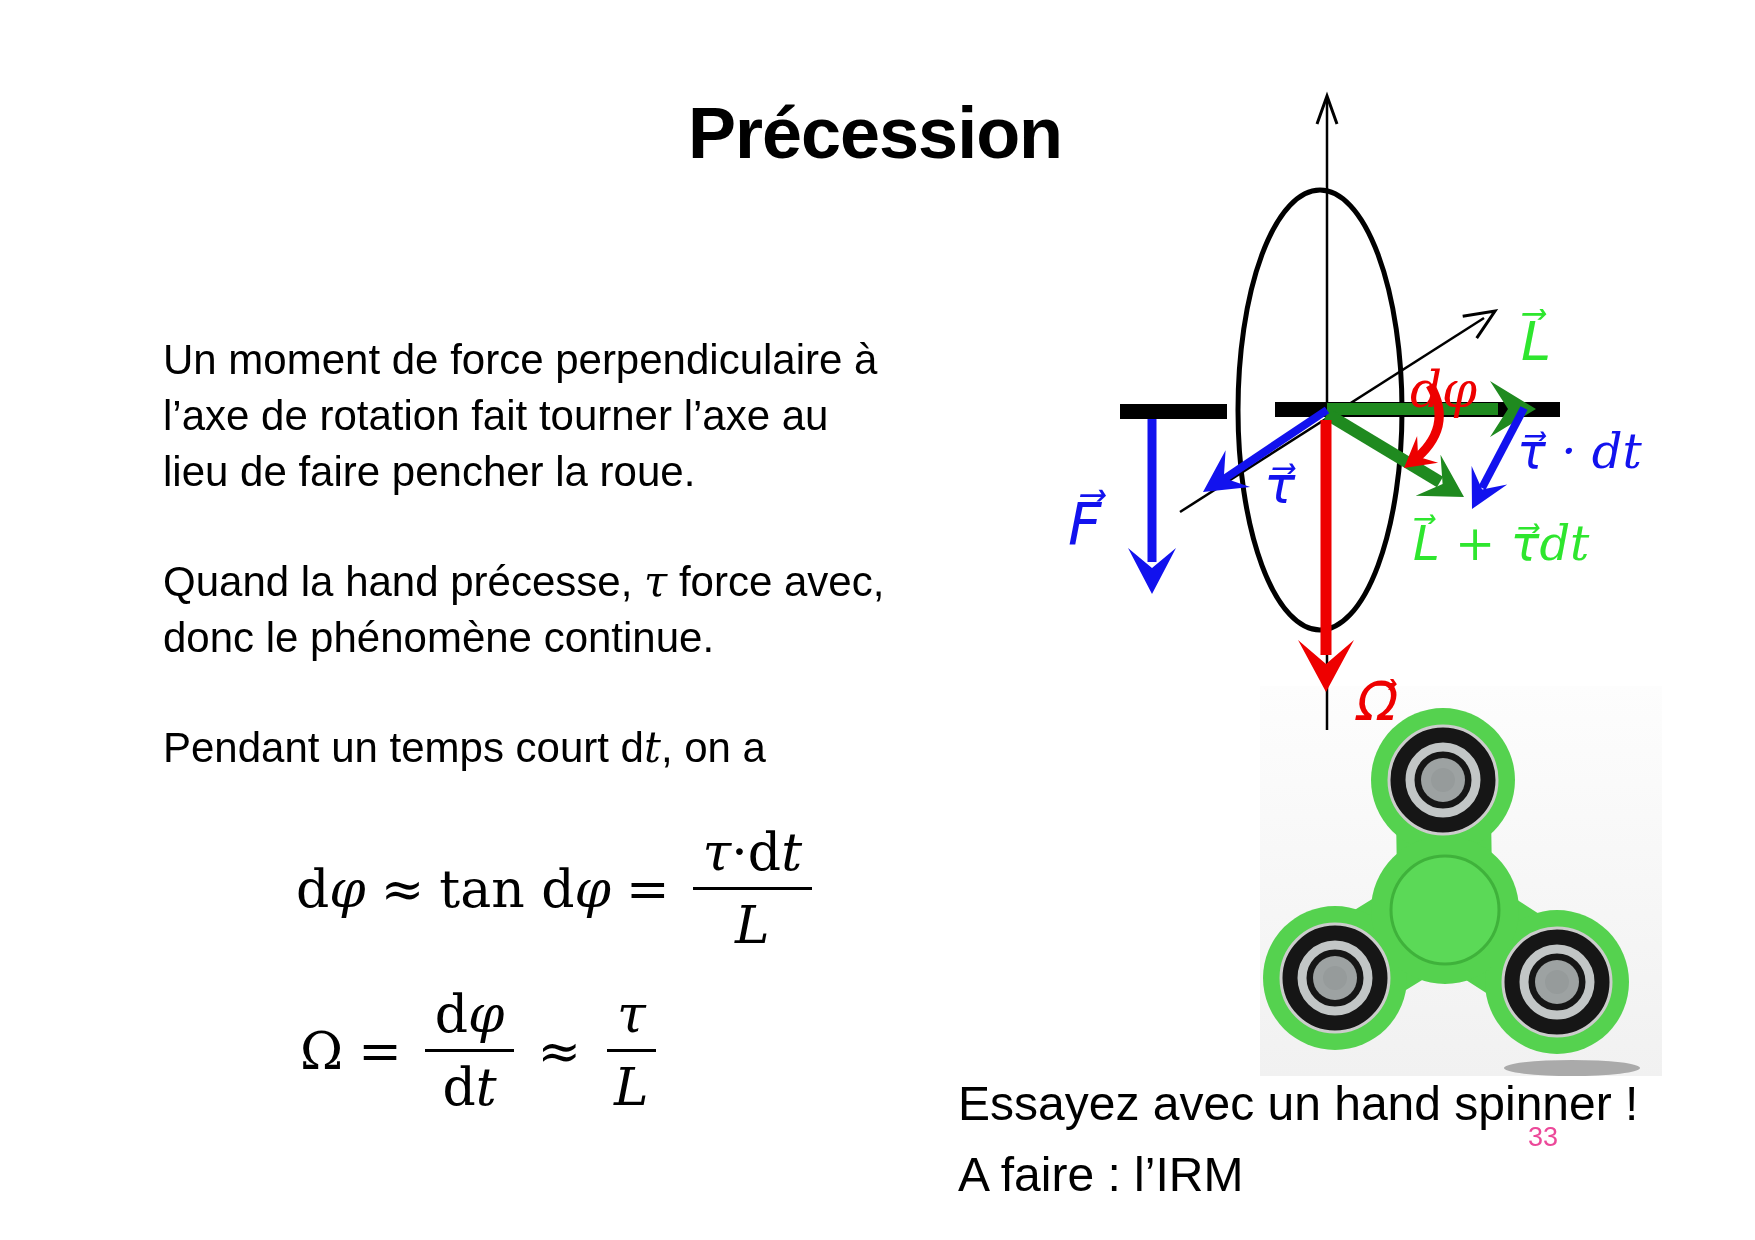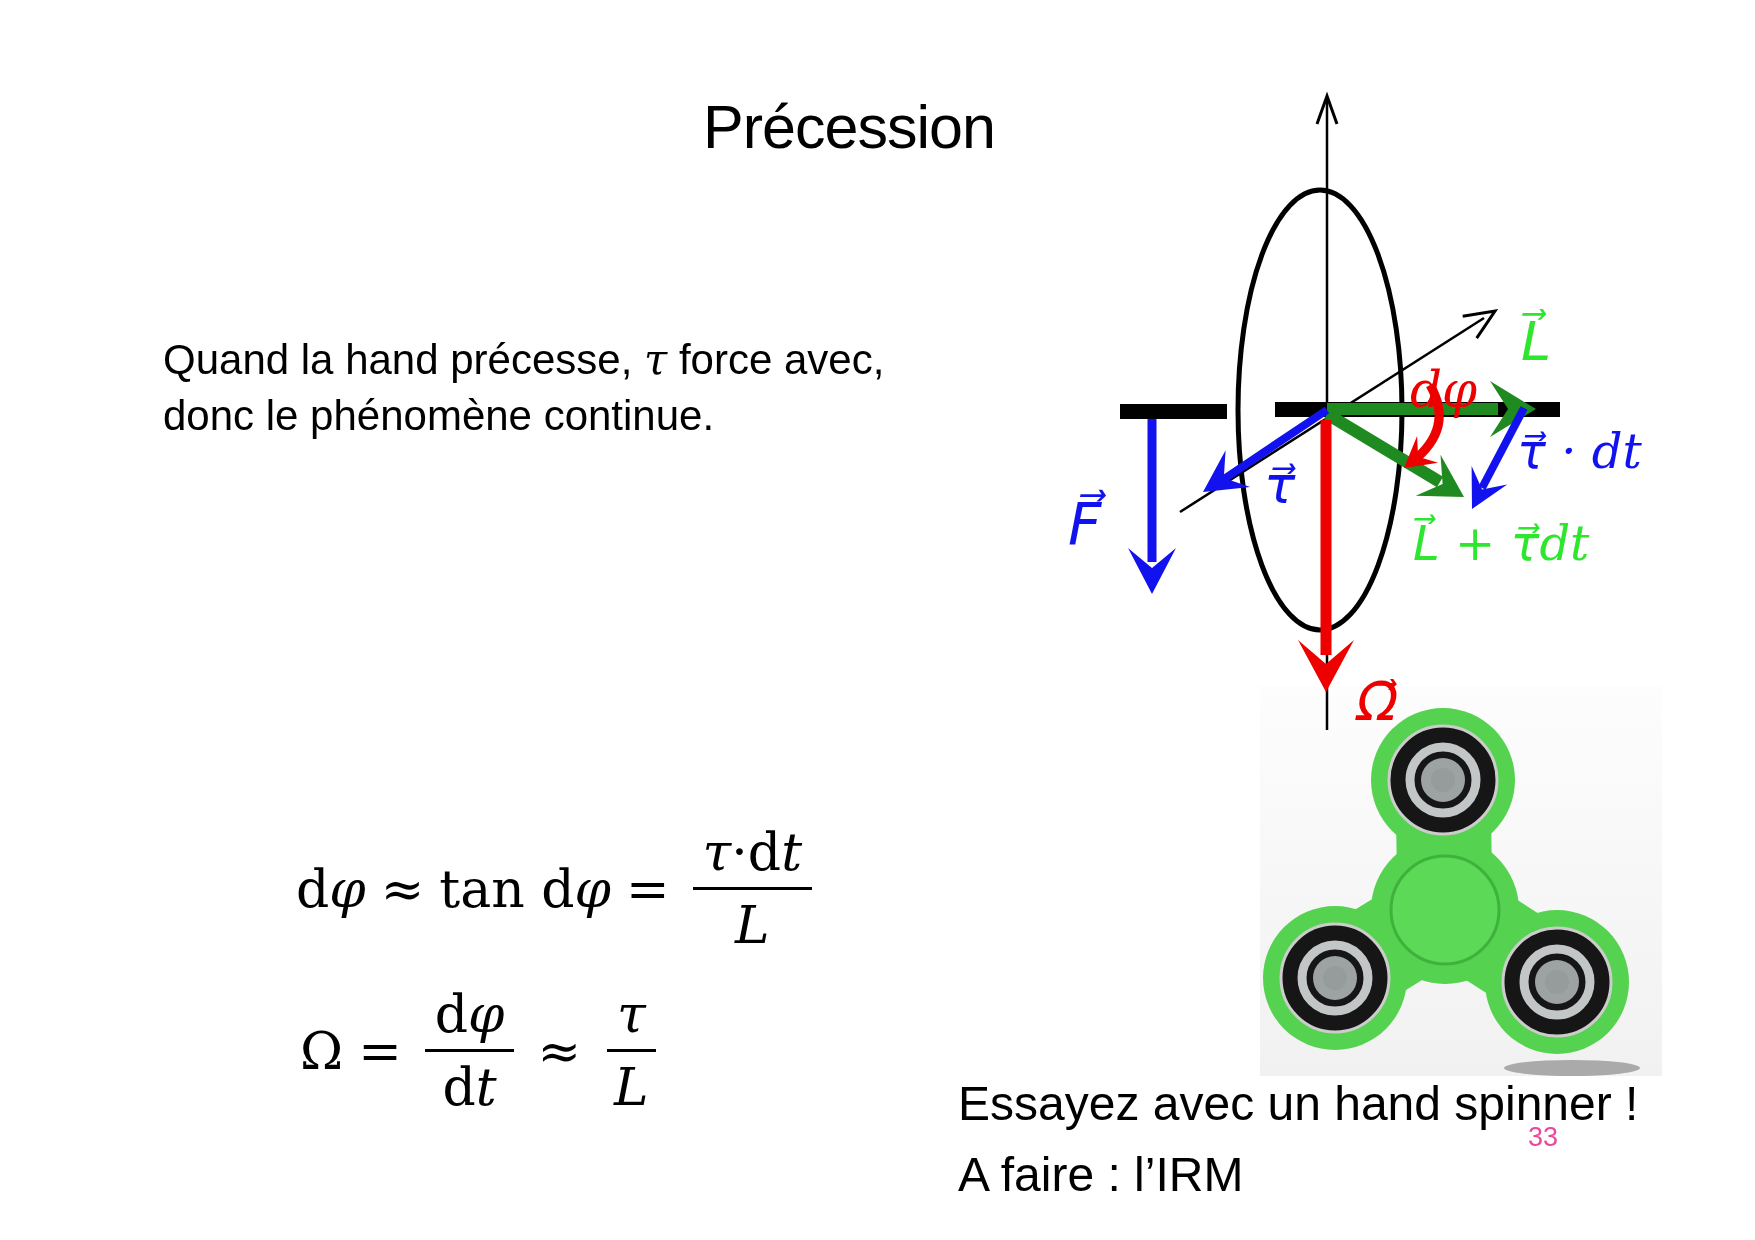--- a/index.html
+++ b/index.html
@@ -1,22 +1,22 @@
 <!DOCTYPE html>
 <html><head>
 <meta charset="utf-8">
 <style>
   html,body { margin:0; padding:0; background:#ffffff; }
   .slide {
     position:relative; width:1755px; height:1240px; background:#ffffff;
     overflow:hidden; font-family:"Liberation Sans", sans-serif; color:#000;
   }
   .title {
-    position:absolute; left:469px; top:92px; width:760px; text-align:center;
-    font-size:61px; font-weight:400; letter-spacing:-1px;
+    position:absolute; left:495px; top:92px; width:760px; text-align:center;
+    font-size:72px; font-weight:700; letter-spacing:-1px;
   }
   .body-text {
     position:absolute; left:163px; top:332px; width:830px;
     font-size:42px; line-height:56px;
   }
   .body-text p { margin:0 0 54px 0; }
   .mathtok { font-family:"DejaVu Serif", serif; font-style:italic; }
   .formula {
     position:absolute; display:flex; align-items:center;
     font-family:"DejaVu Serif", serif; font-size:52px; color:#000;
@@ -36,22 +36,30 @@
 </style>
 </head>
 <body>
 
 <div class="slide">
 
   <div class="title">Précession</div>
 
   <div class="body-text">
     <p>
+      <span>Un moment de force perpendiculaire à</span><br>
+      <span>l’axe de rotation fait tourner l’axe au</span><br>
+      <span>lieu de faire pencher la roue.</span>
+    </p>
+    <p>
       <span>Quand la hand précesse, </span><span class="mathtok">τ</span><span> force avec,</span><br>
       <span>donc le phénomène continue.</span>
+    </p>
+    <p>
+      <span>Pendant un temps court d</span><span class="mathtok">t</span><span>, on a</span>
     </p>
   </div>
 
   <div class="formula f1">
     <span class="rm">d</span><span class="it">φ</span>
     <span class="rm sp">≈</span>
     <span class="rm">tan</span>&nbsp;<span class="rm">d</span><span class="it">φ</span>
     <span class="rm sp">=</span>
     <span class="frac">
       <span class="num">

